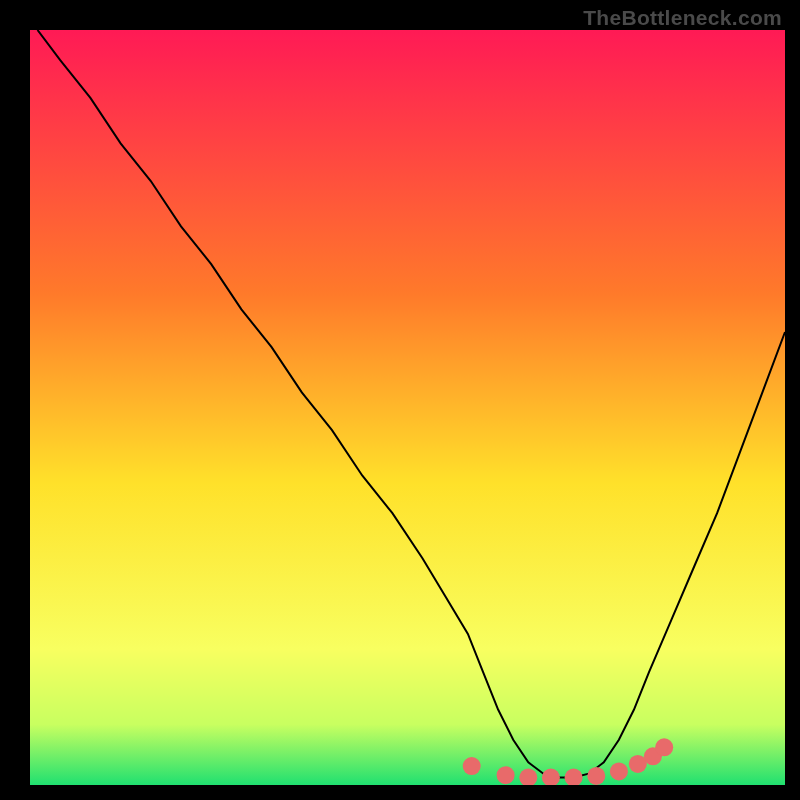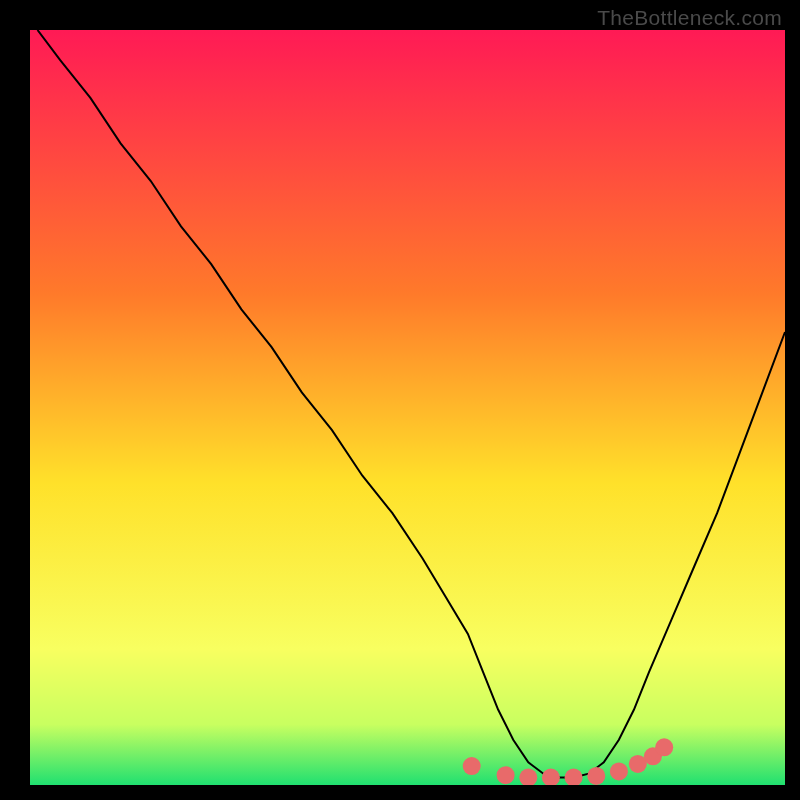--- a/index.html
+++ b/index.html
@@ -11,21 +11,21 @@
     position: relative;
     overflow: hidden;
     font-family: Arial, sans-serif;
   }
   .watermark {
     position: absolute;
     top: 6px;
     right: 18px;
     color: #4a4a4a;
     font-size: 21px;
-    font-weight: normal;
+    font-weight: bold;
     letter-spacing: 0.3px;
     z-index: 10;
   }
   .plot {
     position: absolute;
     left: 30px;
     top: 30px;
     width: 755px;
     height: 755px;
     overflow: hidden;

